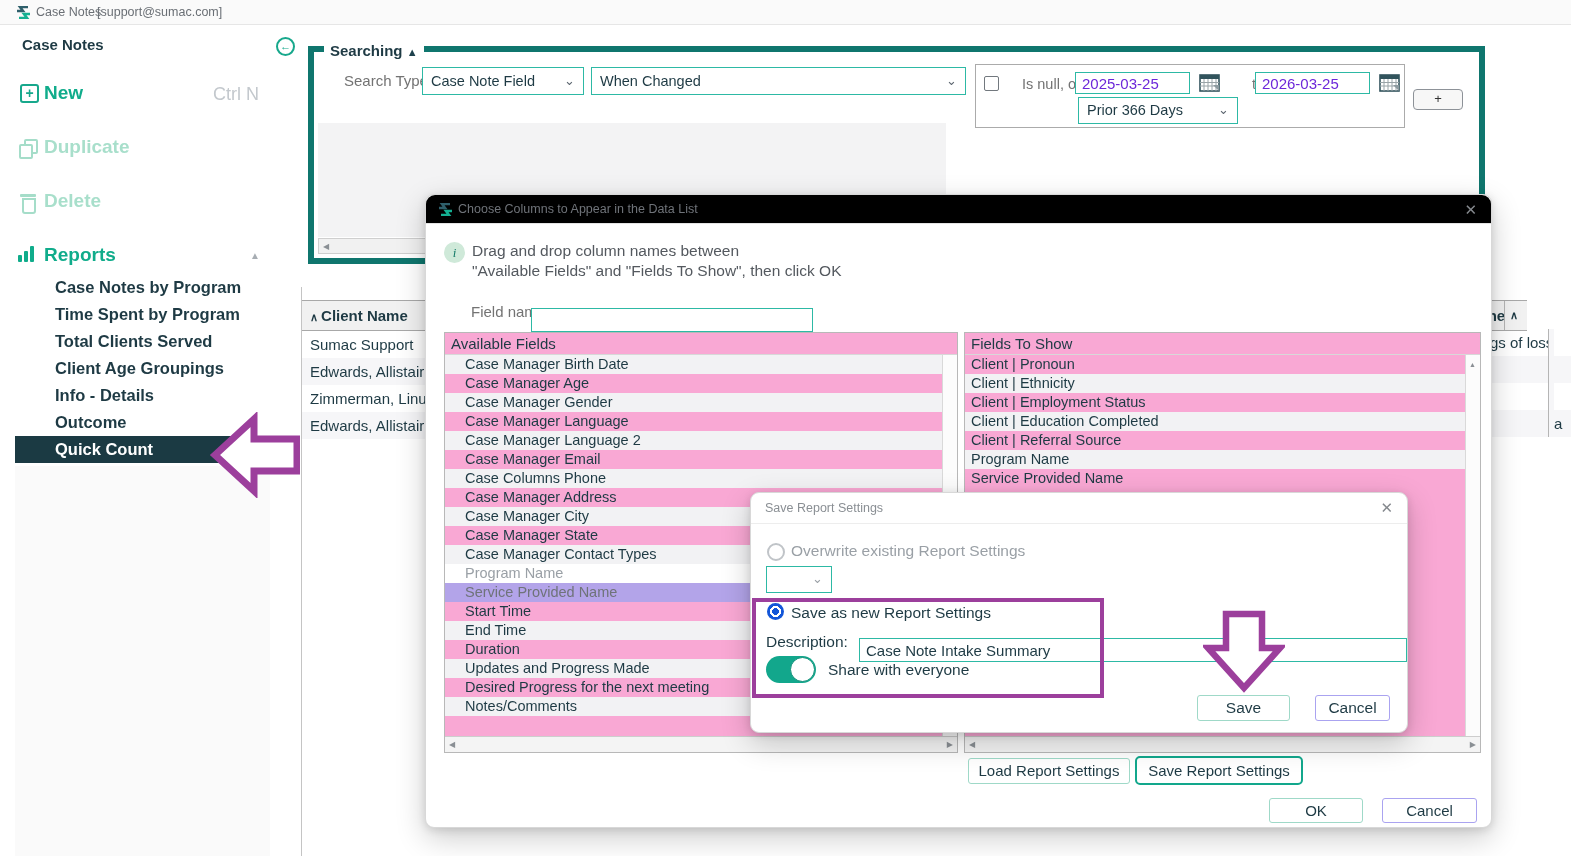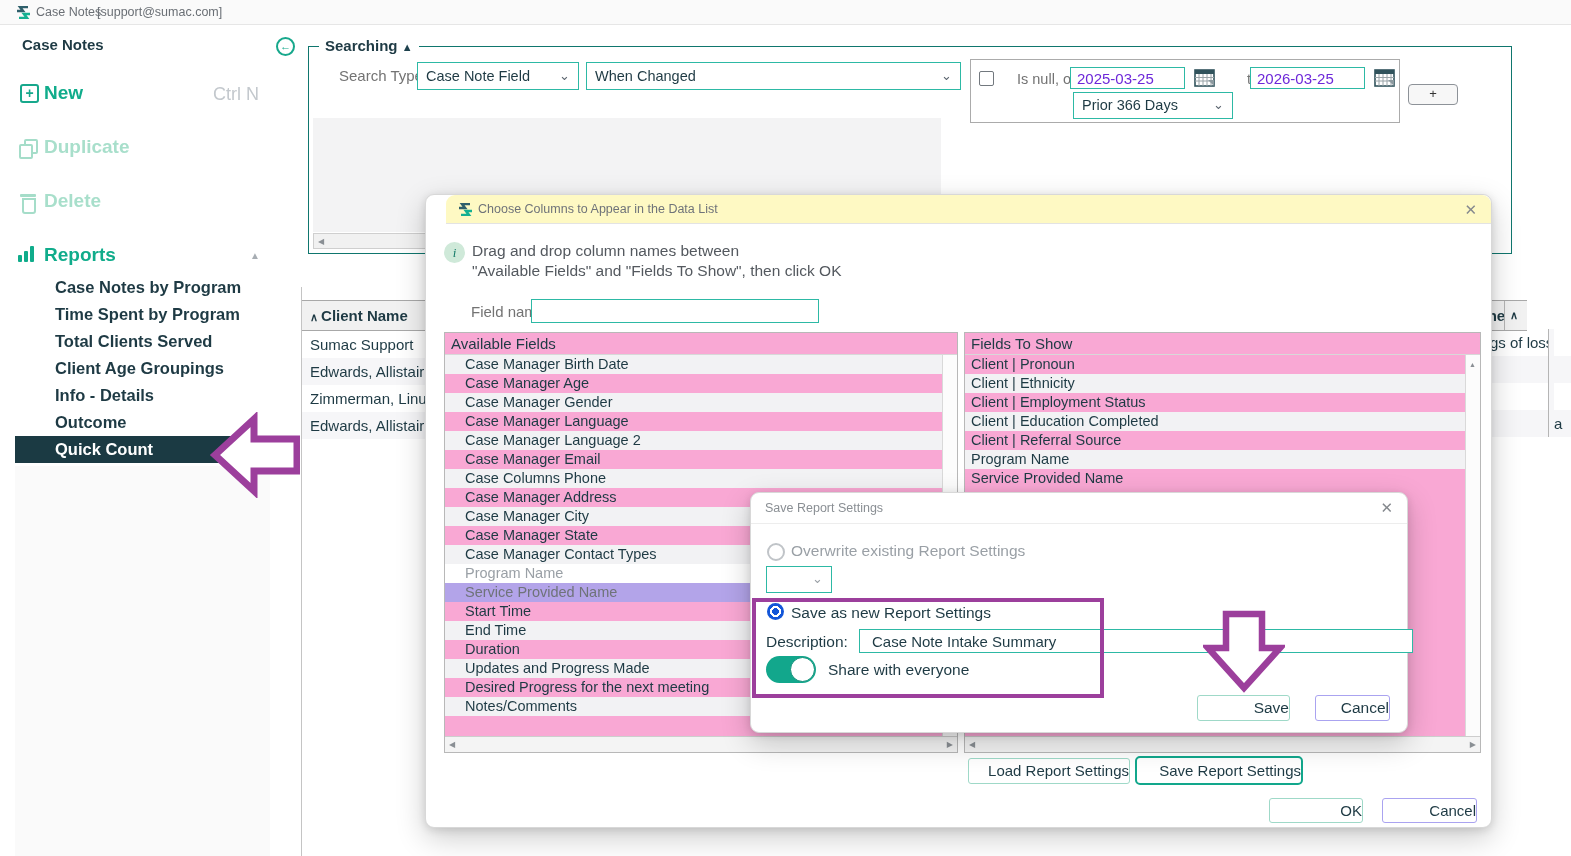--- a/index.html
+++ b/index.html
@@ -26,21 +26,21 @@
   .dup-icon-f{left:19px;top:144px;width:10px;height:11px;border:2px solid #a5ddc9;border-radius:2px;background:#fff;}
   .trash-lid{left:20px;top:194px;width:16px;height:2.5px;background:#a5ddc9;border-radius:1px;}
   .trash-body{left:22px;top:198px;width:10px;height:12px;border:2px solid #a5ddc9;border-radius:0 0 3px 3px;}
   .bars span{position:absolute;bottom:0;width:4px;background:#10ac8b;border-radius:1px;}
   .rpt-item{height:27px;line-height:27px;padding-left:55px;font-size:16.5px;font-weight:600;color:#1e3a44;}
   .rpt-item.selected{background:#1b3a43;color:#fff;margin-left:15px;width:200px;padding-left:40px;}
   .sb-gray{left:15px;top:466px;width:255px;height:390px;background:#fafafa;}
   .reports-caret{left:250px;top:250px;font-size:10px;color:#a7adb3;}
 
   
-  .panel{left:308px;top:46px;width:1165px;height:206px;border:1px solid #0f766e;padding-left:37px;}
+  .panel{left:308px;top:46px;width:1165px;height:206px;border:6px solid #0f766e;}
   .legend{left:10px;top:-10px;background:#fff;padding:0 6px;font-size:15px;font-weight:600;}
   .legend .tri{color:#1e414d;font-size:11px;}
   .sel{border:1.5px solid #2db9a5;background:#fff;font-size:14.5px;line-height:26px;padding-left:8px;}
   .sel .chev{position:absolute;right:8px;top:0;color:#5c6670;font-size:13px;}
   .grpbox{left:661px;top:12px;width:428px;height:62px;border:1px solid #ababab;}
   .chk{left:8px;top:11px;width:13px;height:13px;border:1.5px solid #72787e;border-radius:2px;background:#fff;}
   .dinput{border:1.5px solid #2db9a5;font-size:15px;padding:0 0 0 6px;height:20px;color:#6d28d9;
           font-family:"Liberation Sans",sans-serif;outline:none;}
   .plusbtn{left:1099px;top:37px;width:48px;height:19px;border:1px solid #8d9298;border-radius:4px;background:#f7f7f7;
            font-size:13px;text-align:center;line-height:18px;color:#333;}
@@ -57,43 +57,43 @@
   .sortcaret{font-size:11px;font-weight:700;margin-right:3px;}
 
   
   .rrow{height:27px;line-height:27px;font-size:15px;display:flex;}
   .rrow .c1{width:58px;border-right:1px solid #b5b5b5;overflow:hidden;white-space:nowrap;}
   .rrow .c2{padding-left:5px;}
 
   
   .modal{background:#fff;border:1px solid #d8d8d8;border-radius:9px;
          box-shadow:0 10px 30px rgba(0,0,0,.20),0 2px 8px rgba(0,0,0,.12);}
-  .mtitlebar{left:0;top:0;right:0;height:28px;background:#fef9c3;border-radius:9px 9px 0 0;border-bottom:1px solid #e3e3e3;margin-left:20px;}
+  .mtitlebar{left:0;top:0;right:0;height:28px;background:#000000;border-radius:9px 9px 0 0;border-bottom:1px solid #e3e3e3;}
   .mtitle{left:32px;top:7px;font-size:12.5px;color:#6f7379;}
   .mclose{font-size:15px;color:#85898e;}
 
   
   .info-circle{left:18px;top:47px;width:21px;height:21px;border-radius:50%;background:#cfe9d9;color:#157a68;
                font-style:italic;font-size:13px;text-align:center;line-height:21px;font-family:"Liberation Serif",serif;}
   .instr{font-size:15.5px;color:#54595f;}
   .flabel{font-size:15px;color:#737373;margin-left:20px;}
-  .tinput{border:1.5px solid #2db9a5;height:20px;font-size:15px;padding-left:12px;outline:none;
-          font-family:"Liberation Sans",sans-serif;color:#1e3a44;}
+  .tinput{border:1.5px solid #2db9a5;height:20px;font-size:15px;padding-left:6px;outline:none;
+          font-family:"Liberation Sans",sans-serif;color:#1e3a44;margin-top:9px;}
   .list{border:1px solid #b8b8b8;background:#f9a8d4;}
   .list-h{height:21px;line-height:21px;padding-left:6px;font-size:15px;border-bottom:1px solid #d8d8d8;}
   .lrow{height:19px;line-height:19px;font-size:14.5px;white-space:nowrap;overflow:hidden;}
   .av-rows .lrow{padding-left:20px;}
   .fts-rows .lrow{padding-left:6px;}
   .av-rows :nth-child(odd){background:#f2f2f4;}
   .fts-rows :nth-child(even){background:#f2f2f4;}
   .lrow.disabled{color:#9aa0a6;background:#fff !important;}
   .lrow.selected{background:#b3a4e9 !important;color:#6f7379;}
   .vscroll{position:absolute;right:0;top:22px;bottom:16px;width:14px;border-left:1px solid #d9d9d9;background:#fcfcfc;}
   .list-hscroll{position:absolute;left:0;right:0;bottom:0;height:15px;background:#f4f4f4;border-top:1px solid #cdcdcd;}
-  .btn{background:#fff;border-radius:3px;font-size:15px;color:#1e3a44;text-align:right;
+  .btn{background:#fff;border-radius:3px;font-size:15px;color:#1e3a44;text-align:center;
        font-family:"Liberation Sans",sans-serif;}
   .b-teal{border:1.5px solid #9fd9c8;}
   .b-teal-strong{border:2px solid #12a78c;border-radius:5px;}
   .b-purple{border:1.5px solid #aaa3f0;}
 
   
   .radio-off{width:14px;height:14px;border:2px solid #c0c4c8;border-radius:50%;background:#fff;}
   .radio-on{width:17px;height:17px;border-radius:50%;
             background:radial-gradient(circle,#1356d8 0 3.5px,#fff 3.5px 5.5px,#1356d8 5.5px 9px);}
   .gray-text{color:#9aa0a6;}

